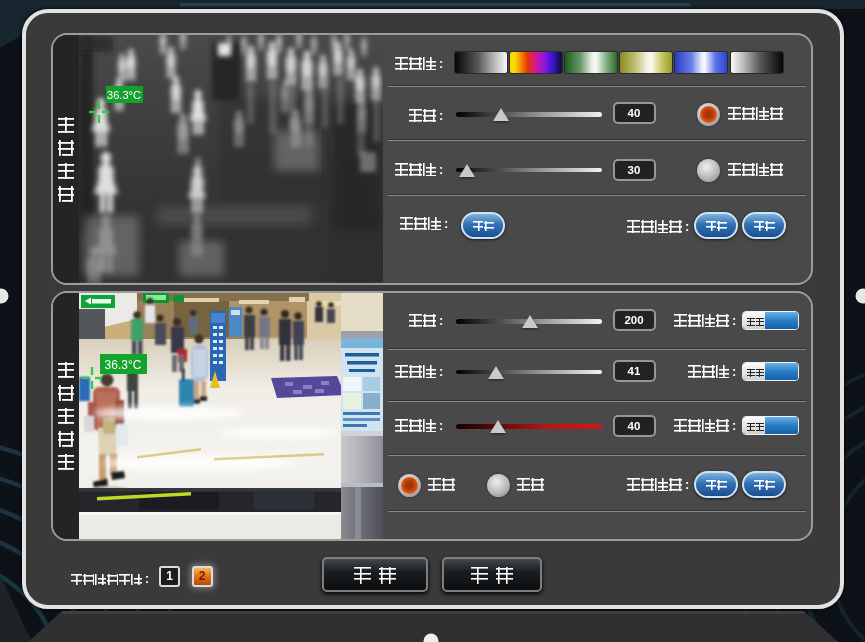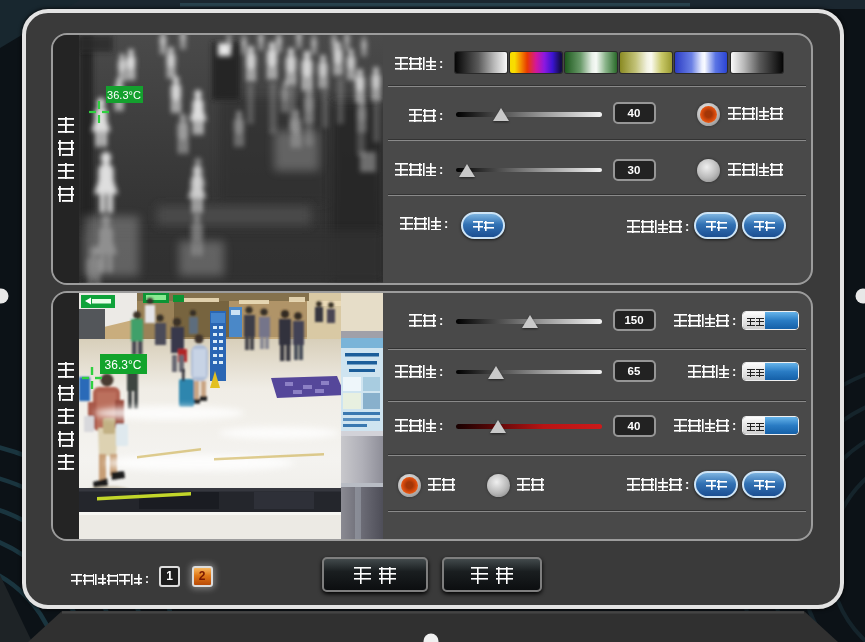--- a/index.html
+++ b/index.html
@@ -463,31 +463,31 @@
     <line x1="13" y1="74" x2="13" y2="82"></line>
           <line x1="13" y1="88" x2="13" y2="96"></line>
     <line x1="3" y1="85" x2="10" y2="85"></line>
           <line x1="16" y1="85" x2="23" y2="85"></line>
   </g>
   </svg>
   </div>
   <div class="lab" style="left:355px;top:20px"><i class="z"></i><i class="z"></i><span class="co">:</span></div>
   <div class="trk" style="left:403px;top:26px"></div>
   <div class="thm" style="left:468.5px;top:22px"></div>
-  <div class="vbox" style="top:16px">150</div>
+  <div class="vbox" style="top:16px">200</div>
   <div class="lab" style="left:620px;top:20px"><i class="z"></i><i class="z"></i><i class="z"></i><i class="z"></i><span class="co">:</span></div>
   <div class="tog" style="top:18px">
       <span class="l"><i class="tz"></i><i class="tz"></i></span>
       <span class="r"></span>
     </div>
   <div class="sep" style="top:56px"></div>
   <div class="lab" style="left:341px;top:71px"><i class="z"></i><i class="z"></i><i class="z"></i><span class="co">:</span></div>
   <div class="trk" style="left:403px;top:76.5px"></div>
   <div class="thm" style="left:434.5px;top:72.5px"></div>
-  <div class="vbox" style="top:67px">65</div>
+  <div class="vbox" style="top:67px">41</div>
   <div class="lab" style="left:634px;top:71px"><i class="z"></i><i class="z"></i><i class="z"></i><span class="co">:</span></div>
   <div class="tog" style="top:68.5px">
       <span class="l"><i class="tz"></i><i class="tz"></i></span>
       <span class="r"></span>
     </div>
   <div class="sep" style="top:107.5px"></div>
   <div class="lab" style="left:341px;top:125px"><i class="z"></i><i class="z"></i><i class="z"></i><span class="co">:</span></div>
   <div class="trk trkr" style="left:403px;top:131px"></div>
   <div class="thm" style="left:436.5px;top:127px"></div>
   <div class="vbox" style="top:122px">40</div>

